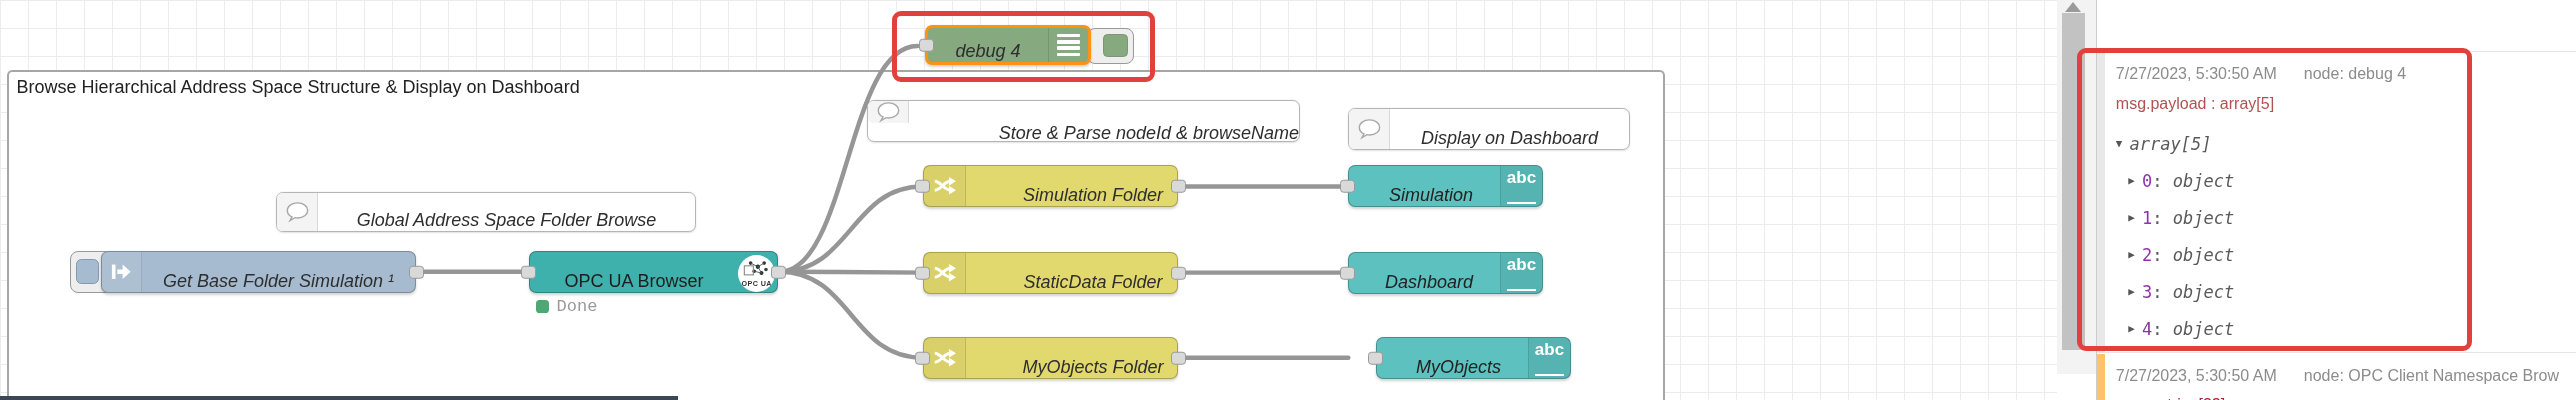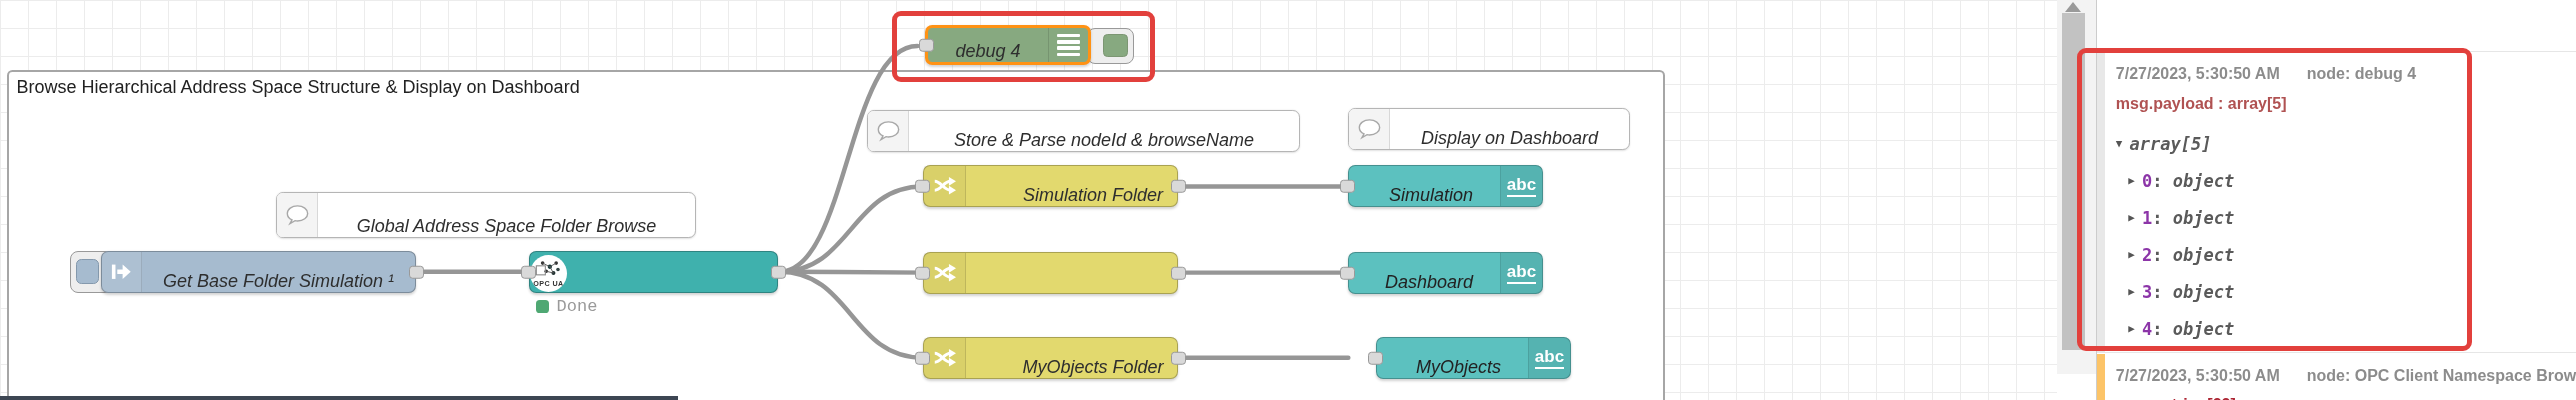--- a/index.html
+++ b/index.html
@@ -55,37 +55,37 @@
   .switch .icon-cell{width:41px;align-self:stretch;background:rgba(0,0,0,.04);
     border-right:0.9px solid rgba(0,0,0,.12);display:flex;align-items:center;justify-content:center;}
 
   
   .uitext{background:#5cc1bf;}
   .uitext .node-label{text-align:right;padding-right:27px;color:#222;}
   .uitext .abc-cell{width:41px;align-self:stretch;background:rgba(0,0,0,.07);
     border-left:0.9px solid rgba(0,0,0,.1);border-radius:0 5.4px 5.4px 0;
     display:flex;align-items:center;justify-content:center;}
   .abc-glyph{font-size:17px;font-weight:bold;color:#fff;border-bottom:2.7px solid #fff;
-    line-height:1;padding-bottom:2px;}
+    line-height:1;padding-bottom:16px;}
 
   
   .debug{background:#87a980;border:3.1px solid #ff9214;}
   .debug .icon-cell{width:39px;align-self:stretch;border-left:0.9px solid rgba(0,0,0,.12);
     display:flex;flex-direction:column;align-items:center;justify-content:center;gap:2.7px;}
   .debug .bar{width:23px;height:3.6px;background:#fff;border-radius:0.9px;}
   .debug-toggle{position:absolute;left:1087px;top:28px;width:47px;height:36px;background:#eee;
     border:1.8px solid #999;border-radius:8px;box-sizing:border-box;z-index:2;}
   .debug-toggle .sq{position:absolute;right:5.4px;top:4.5px;width:25px;height:23px;background:#87a980;
     border:1.8px solid #7c9673;border-radius:4.5px;box-sizing:border-box;}
 
   .anno{position:absolute;border:5.4px solid #e2403c;border-radius:9px;box-sizing:border-box;z-index:6;}
   .bottom-strip{position:absolute;left:0;top:396px;width:678px;height:4.5px;background:#3d4653;z-index:5;}
 
   
-  .sidebar{position:absolute;left:2057px;top:0;width:519px;height:374px;background:#f3f3f3;font-weight:bold;}
+  .sidebar{position:absolute;left:2057px;top:0;width:519px;height:374px;background:#f3f3f3;}
   .scroll-arrow{position:absolute;left:8px;top:1.8px;width:0;height:0;
     border-left:8px solid transparent;border-right:8px solid transparent;
     border-bottom:10px solid #9a9a9a;}
   .scroll-thumb{position:absolute;left:5.4px;top:13.4px;width:22.4px;height:337px;background:#c2c2c2;}
   .messages{position:absolute;left:39px;top:0;right:0;height:401px;background:#fff;
     border-left:0.9px solid #ccc;box-sizing:border-box;overflow:hidden;}
   .dmsg{position:absolute;left:0;right:0;box-sizing:border-box;background:#fff;padding-left:10.8px;}
   .dmsg.m1{top:51px;height:302px;border-top:0.9px solid #e6e6e6;border-bottom:0.9px solid #e6e6e6;
     border-left:8px solid #e8e8e8;}
   .dmsg.m2{top:354px;height:54px;border-left:8px solid #fcc468;}
@@ -115,30 +115,30 @@
       <path d="M467,303 L588,303"></path>
       <path d="M870,303 C946,303 946,51 1024,51"></path>
       <path d="M870,303 C950,303 950,208 1030,208"></path>
       <path d="M870,303 C930,303 960,304 1030,304"></path>
       <path d="M870,303 C950,303 950,399 1030,399"></path>
       <path d="M1315,208 L1505,208"></path>
       <path d="M1315,304 L1505,304"></path>
       <path d="M1315,399 L1505,399"></path>
     </svg>
 
-    <div class="node comment" style="left:276px;top:192px;width:420px;height:46px;">
+    <div class="node comment" style="left:276px;top:192px;width:420px;height:40px;">
       <span class="icon-cell">
         <svg width="23" height="21.5" viewBox="0 0 26 24">
             <path d="M13 2 C6.4 2 1.5 5.8 1.5 10.5 C1.5 13.6 3.6 16.3 6.8 17.8 L4.5 22 L10.2 18.7 C11.1 18.9 12 19 13 19 C19.6 19 24.5 15.2 24.5 10.5 C24.5 5.8 19.6 2 13 2 Z" fill="#fff" stroke="#a8a8a8" stroke-width="1.6"></path>
           </svg>
       </span>
       <span class="node-label">Global Address Space Folder Browse</span>
     </div>
 
-    <div class="node comment" style="left:867px;top:110px;width:433px;height:42px;">
+    <div class="node comment" style="left:867px;top:100px;width:433px;height:42px;flex-direction:column;">
       <span class="icon-cell">
         <svg width="23" height="21.5" viewBox="0 0 26 24">
             <path d="M13 2 C6.4 2 1.5 5.8 1.5 10.5 C1.5 13.6 3.6 16.3 6.8 17.8 L4.5 22 L10.2 18.7 C11.1 18.9 12 19 13 19 C19.6 19 24.5 15.2 24.5 10.5 C24.5 5.8 19.6 2 13 2 Z" fill="#fff" stroke="#a8a8a8" stroke-width="1.6"></path>
           </svg>
       </span>
       <span class="node-label">Store &amp; Parse nodeId &amp; browseName</span>
     </div>
 
     <div class="node comment" style="left:1348px;top:108px;width:282px;height:42px;">
       <span class="icon-cell">
@@ -159,20 +159,21 @@
             <path d="M7 12 L15 12" stroke="#fff" stroke-width="5"></path>
             <path d="M13 4 L22 12 L13 20 Z" fill="#fff"></path>
           </svg>
       </span>
       <span class="node-label">Get Base Folder Simulation ¹</span>
       <span class="port out"></span>
     </div>
 
     <div class="node opc" style="left:529px;top:251px;width:249px;">
       <span class="port in"></span>
+      <span class="node-label">OPC UA Browser</span>
       <span class="opc-circle">
         <svg width="37" height="37" viewBox="0 0 41 41">
           <circle cx="14" cy="9" r="2" fill="#333"></circle>
             <circle cx="22" cy="13" r="2.4" fill="#133"></circle>
           <circle cx="29" cy="9" r="2" fill="#333"></circle>
             <circle cx="31" cy="16" r="2" fill="#344"></circle>
           <circle cx="18" cy="18" r="2" fill="#333"></circle>
             <circle cx="26" cy="20" r="2.2" fill="#233"></circle>
           <line x1="14" y1="9" x2="22" y2="13" stroke="#555" stroke-width="1"></line>
           <line x1="22" y1="13" x2="29" y2="9" stroke="#555" stroke-width="1"></line>
@@ -206,20 +207,21 @@
     <div class="node switch" style="left:923px;top:252px;width:255px;">
       <span class="port in"></span>
       <span class="icon-cell">
         <svg width="23" height="21.5" viewBox="0 0 26 24">
             <path d="M2 7 C9 7 12 17 20 17" stroke="#fff" stroke-width="3.4" fill="none"></path>
             <path d="M2 17 C9 17 12 7 20 7" stroke="#fff" stroke-width="3.4" fill="none"></path>
             <path d="M18 2 L26 7 L18 12 Z" fill="#fff"></path>
             <path d="M18 12 L26 17 L18 22 Z" fill="#fff"></path>
           </svg>
       </span>
+      <span class="node-label">StaticData Folder</span>
       <span class="port out"></span>
     </div>
 
     <div class="node switch" style="left:923px;top:337px;width:255px;">
       <span class="port in"></span>
       <span class="icon-cell">
         <svg width="23" height="21.5" viewBox="0 0 26 24">
             <path d="M2 7 C9 7 12 17 20 17" stroke="#fff" stroke-width="3.4" fill="none"></path>
             <path d="M2 17 C9 17 12 7 20 7" stroke="#fff" stroke-width="3.4" fill="none"></path>
             <path d="M18 2 L26 7 L18 12 Z" fill="#fff"></path>

